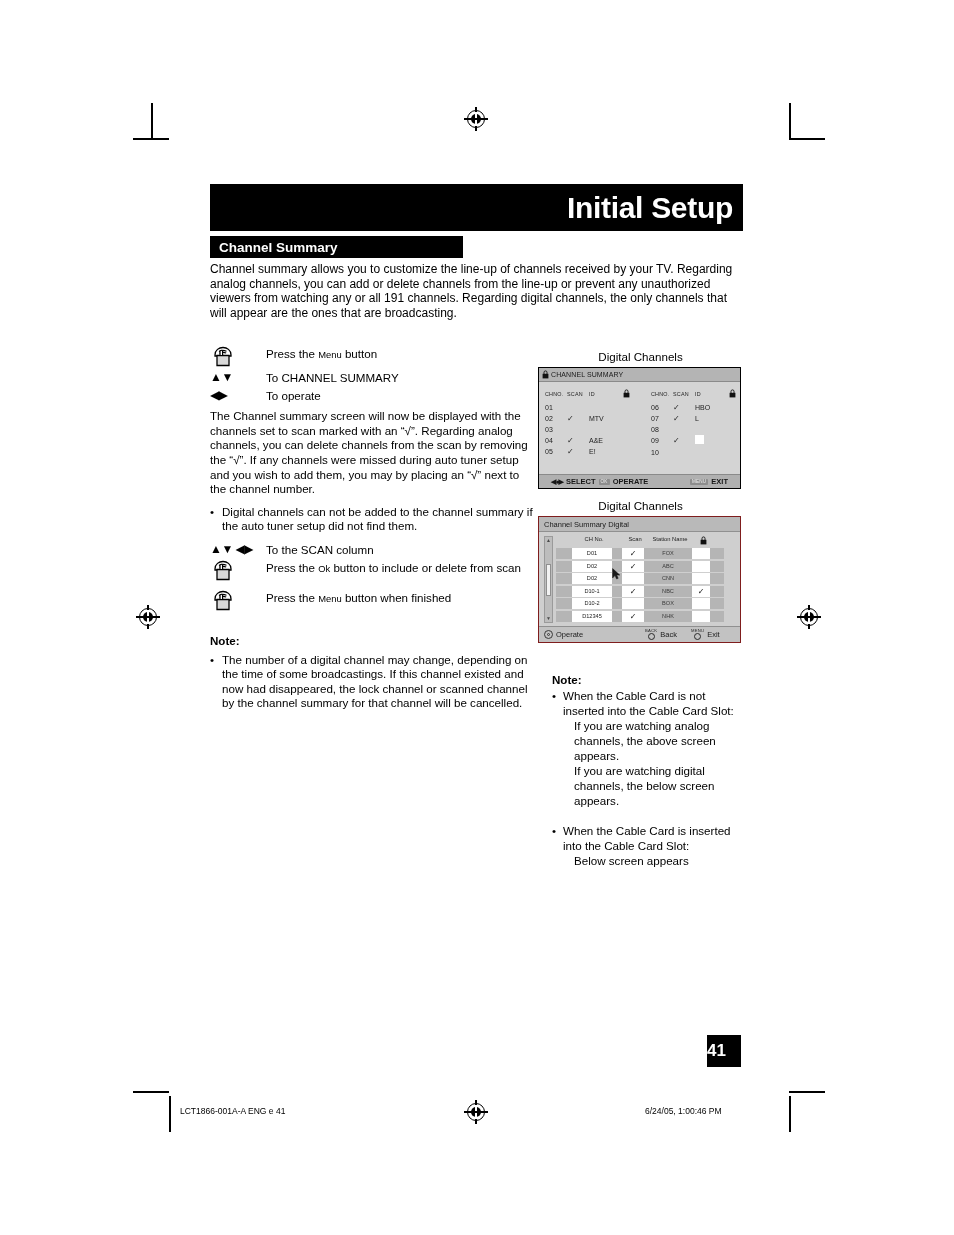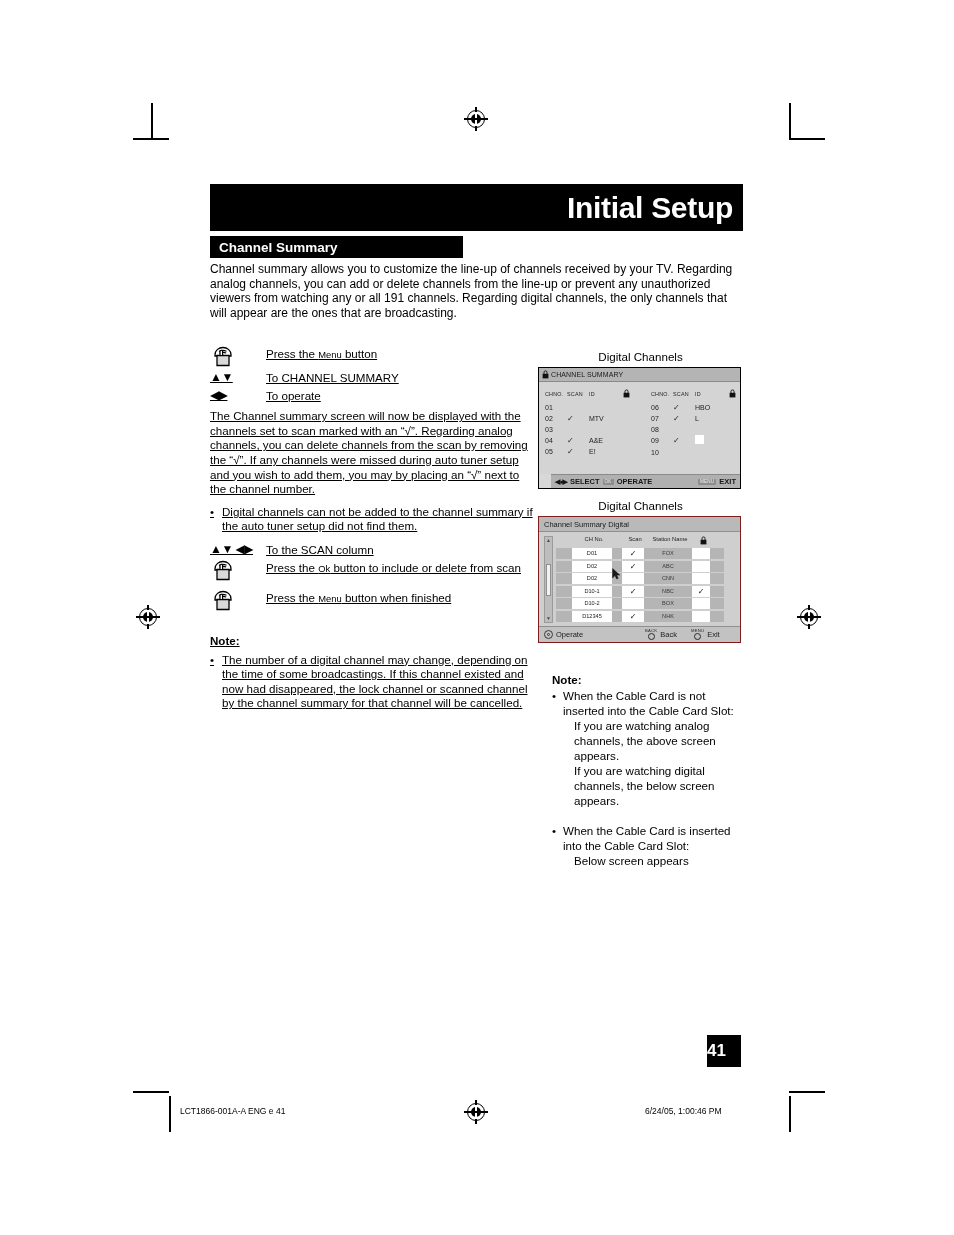--- a/index.html
+++ b/index.html
@@ -92,21 +92,20 @@
     font-size: 12px;
     line-height: 14.6px;
     text-align: left;
   }
 
   
   .left-col {
     position: absolute;
     left: 210px; top: 346px;
     width: 325px;
-    text-decoration: underline;
   }
   .step-row {
     display: flex;
     align-items: flex-start;
     margin-bottom: 2px;
   }
   .step-icon {
     width: 56px;
     flex: 0 0 56px;
     display: flex;
@@ -206,25 +205,24 @@
     width: 9px; height: 9px;
     background: #ffffff;
   }
   .osd-foot {
     background: #b0b0b0;
     border-top: 1px solid #8a8a8a;
     height: 13px;
     display: flex;
     align-items: center;
     justify-content: space-between;
-    padding: 0 4px;
+    padding: 0 12px;
     font-size: 7.5px;
     color: #171717;
     font-weight: bold;
-    margin-left: 12px;
   }
   .osd-foot .left-g { display: flex; align-items: center; gap: 3px; }
   .osd-foot .right-g { display: flex; align-items: center; gap: 3px; }
   .keycap {
     display: inline-block;
     background: #8d8d8d;
     color: #f0f0f0;
     font-size: 4.6px;
     font-weight: normal;
     padding: 0.5px 2px;

